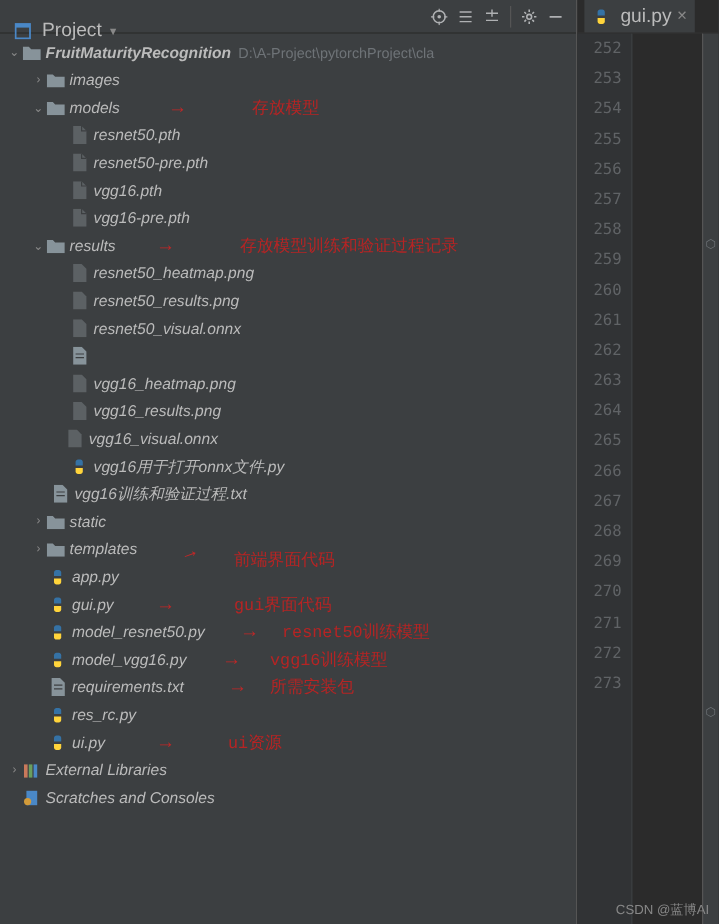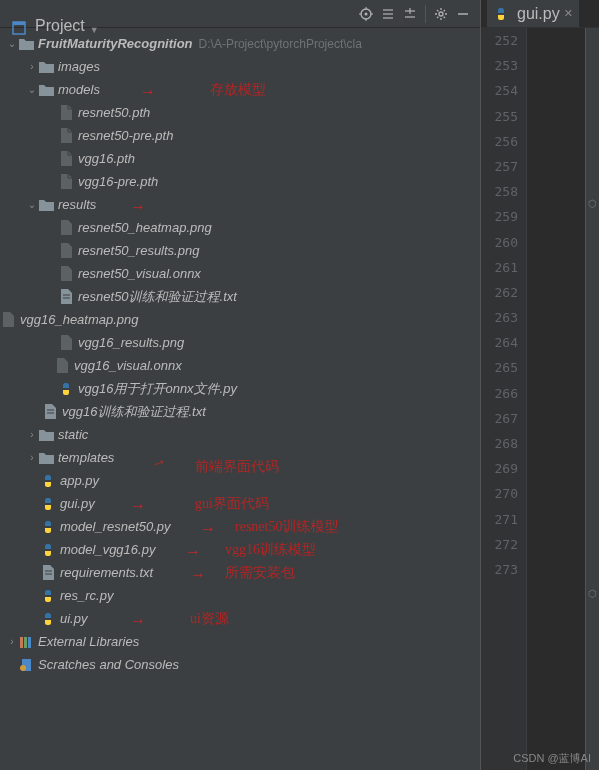--- a/index.html
+++ b/index.html
@@ -1,30 +1,30 @@
 <!DOCTYPE html>
 <html><head>
 <meta charset="utf-8">
 <style>
 * { margin: 0; padding: 0; box-sizing: border-box; font-family: "Segoe UI", Arial, sans-serif; }
 body { background: #3c3f41; color: #bbbbbb; width: 599px; height: 770px; display: flex; overflow: hidden; position: relative; }
 .sidebar { width: 485px; background: #3c3f41; display: flex; flex-direction: column; }
 .toolbar { height: 28px; display: flex; align-items: center; padding: 0 6px; border-bottom: 1px solid #2b2b2b; background: #3c3f41; }
-.toolbar .dropdown { display: flex; align-items: flex-end; gap: 5px; padding: 2px 6px; cursor: pointer; margin-top: 24px; }
+.toolbar .dropdown { display: flex; align-items: center; gap: 5px; padding: 2px 6px; cursor: pointer; margin-top: 24px; }
 .toolbar .dropdown .icon { width: 14px; height: 14px; display: inline-flex; align-items: center; justify-content: center; }
 .toolbar .spacer { flex: 1; }
 .toolbar .btn { width: 22px; height: 22px; display: inline-flex; align-items: center; justify-content: center; cursor: pointer; color: #afb1b3; }
 .toolbar .sep { width: 1px; height: 18px; background: #555; margin: 0 4px; }
 .tree { flex: 1; overflow: auto; padding: 4px 0 20px 0; font-size: 13px; }
 .row { display: flex; align-items: center; height: 23px; white-space: nowrap; cursor: pointer; position: relative; }
 .chev { width: 12px; display: inline-flex; justify-content: center; color: #888; font-size: 10px; }
 .icon { width: 16px; height: 16px; display: inline-flex; align-items: center; justify-content: center; margin-right: 4px; }
 .label { color: #bbbbbb; font-style: italic; }
 .path { color: #6e7377; margin-left: 6px; font-size: 12px; }
-.annotation { color: #b62424; font-family: Liberation Serif, serif; font-size: 14px; position: absolute; }
+.annotation { color: #b62424; font-family: Liberation Mono, monospace; font-size: 14px; position: absolute; }
 .arrow-ann { color: #c02828; font-size: 16px; position: absolute; }
 .editor { flex: 1; background: #2b2b2b; border-left: 1px solid #555; display: flex; flex-direction: column; }
 .tabbar { height: 28px; display: flex; align-items: center; border-bottom: 1px solid #323232; padding: 0 6px; }
 .tab { display: flex; align-items: center; gap: 4px; padding: 3px 6px; background: #3c3f41; height: 100%; }
 .tab .close { color: #888; font-size: 11px; cursor: pointer; }
 .gutter { background: #313335; width: 46px; border-right: 1px solid #3c3f41; }
 .code-area { flex: 1; display: flex; gap: 29px; }
 .ln { color: #606366; text-align: right; padding-right: 8px; height: 25.2px; line-height: 25.2px; font-family: Consolas, monospace; font-size: 13px; }
 .edge { width: 14px; background: #3c3f41; border-left: 1px solid #555; position: relative; }
 .marker { position: absolute; left: 2px; color: #6e7377; font-size: 10px; }
@@ -157,20 +157,21 @@
 
     <div class="row" style="padding-left:26px">
       <span class="chev">⌄</span>
       <span class="icon">
           <svg width="15" height="13">
             <path d="M0 2h5l2 2h8v9H0z" fill="#87939a"></path>
           </svg>
         </span>
       <span class="label">results</span>
       <span class="arrow-ann" style="left:130px">→</span>
+      <span class="annotation" style="left:200px">存放模型训练和验证过程记录</span>
     </div>
     <div class="row" style="padding-left:58px">
         <span class="icon">
           <svg width="13" height="15">
             <path d="M1 0h7l4 4v11H1z" fill="#5c6164"></path>
           </svg>
         </span>
         <span class="label">resnet50_heatmap.png</span>
       </div>
     <div class="row" style="padding-left:58px">
@@ -190,23 +191,22 @@
         <span class="label">resnet50_visual.onnx</span>
       </div>
     <div class="row" style="padding-left:58px">
         <span class="icon">
           <svg width="13" height="15">
             <path d="M1 0h7l4 4v11H1z" fill="#87939a"></path>
             <line x1="3" y1="6" x2="10" y2="6" stroke="#3c3f41"></line>
             <line x1="3" y1="9" x2="10" y2="9" stroke="#3c3f41"></line>
           </svg>
         </span>
-        <span class="label">resnet50训练和验证过程.txt</span>
-      </div>
-    <div class="row" style="">
+      </div>
+    <div class="row" style="padding-left:58px">
         <span class="icon">
           <svg width="13" height="15">
             <path d="M1 0h7l4 4v11H1z" fill="#5c6164"></path>
           </svg>
         </span>
         <span class="label">vgg16_heatmap.png</span>
       </div>
     <div class="row" style="padding-left:58px">
         <span class="icon">
           <svg width="13" height="15">

